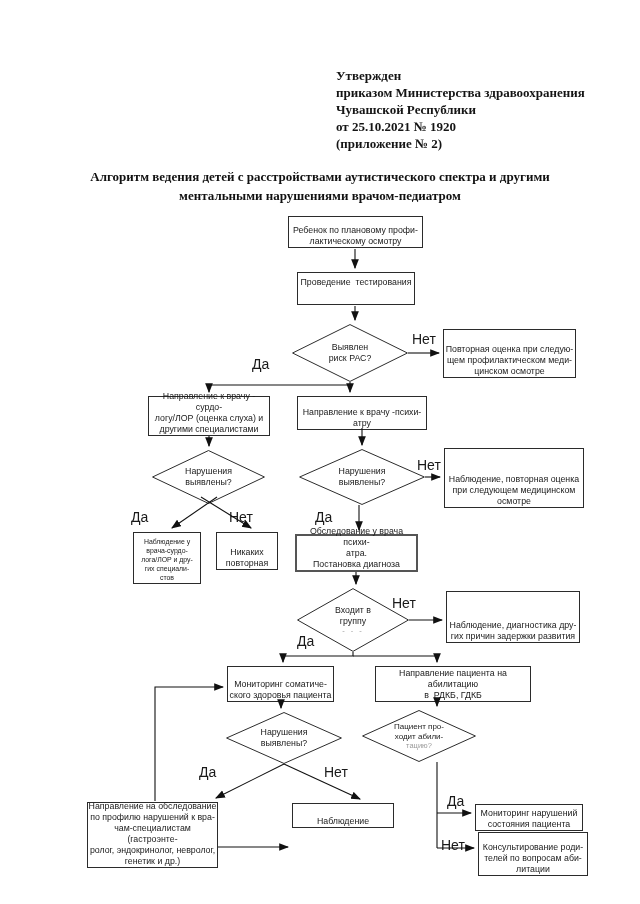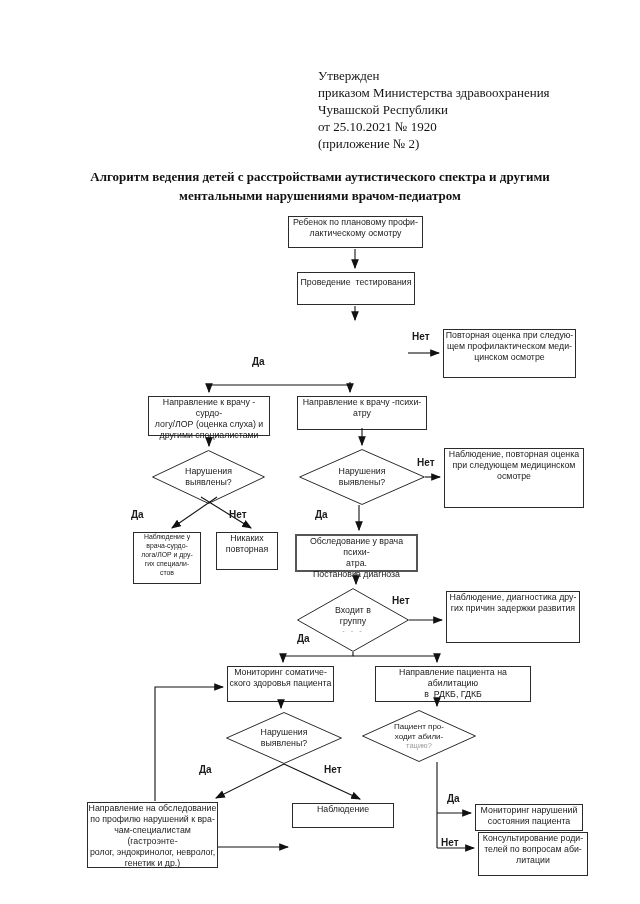--- a/index.html
+++ b/index.html
@@ -1,36 +1,36 @@
 <!DOCTYPE html>
 <html><head>
 <meta charset="utf-8">
 <style>
   html,body{margin:0;padding:0;background:#fff;}
   .page{position:relative;width:640px;height:904px;background:#ffffff;overflow:hidden;
         font-family:"Liberation Sans",sans-serif;color:#111;}
-  .hdr{position:absolute;left:318px;top:68px;font-family:"Liberation Serif",serif;
-       font-size:13px;line-height:1.3;color:#151515;}
+  .hdr{position:absolute;left:336px;top:68px;font-family:"Liberation Serif",serif;
+       font-size:13px;line-height:1.3;color:#151515;font-weight:bold;}
   .hdr div{white-space:pre;}
   .doc-title{position:absolute;left:40px;top:168px;width:560px;text-align:center;
        font-family:"Liberation Serif",serif;font-weight:bold;font-size:13px;
        line-height:1.45;white-space:pre-wrap;color:#111;}
   .box{position:absolute;border:1px solid #2b2b2b;background:#fff;display:flex;
-       align-items:flex-start;justify-content:center;box-sizing:border-box;z-index:2;}
+       align-items:flex-end;justify-content:center;box-sizing:border-box;z-index:2;}
   .box.thick{border-width:2px;border-color:#555;}
   .box.topalign{align-items:flex-start;padding-top:4px;}
   .nt{display:block;text-align:center;white-space:pre-wrap;font-size:8.8px;
       line-height:1.25;color:#1a1a1a;}
   .nt.tiny{font-size:6.9px;line-height:1.3;}
   .diamond{position:absolute;z-index:2;display:flex;align-items:center;justify-content:center;}
   .dshape{position:absolute;left:0;top:0;width:100%;height:100%;}
   .dshape polygon{fill:#fff;stroke:#2b2b2b;stroke-width:1;vector-effect:non-scaling-stroke;}
   .diamond .nt{position:relative;z-index:1;}
   .faint{display:block;color:#9a9a9a;font-size:7.5px;letter-spacing:2px;line-height:1;}
-  .elabel{position:absolute;font-size:10px;color:#1a1a1a;z-index:2;font-weight:bold;}
+  .elabel{position:absolute;font-size:14px;color:#1a1a1a;z-index:2;}
   .wires{position:absolute;left:0;top:0;z-index:3;pointer-events:none;}
 </style>
 </head>
 <body>
 
 <div class="page">
 
   <div class="hdr">
     <div>Утвержден</div>
     <div>приказом Министерства здравоохранения</div>
@@ -44,20 +44,27 @@
 
   <div class="box" style="left:288px;top:216px;width:135px;height:32px">
     <span class="nt">Ребенок по плановому профи-
 лактическому осмотру</span>
   </div>
 
   <div class="box topalign" style="left:297px;top:272px;width:118px;height:33px">
     <span class="nt">Проведение  тестирования</span>
   </div>
 
+  <div class="diamond" style="left:292px;top:324px;width:116px;height:58px">
+    <svg class="dshape" viewBox="0 0 100 50" preserveAspectRatio="none">
+        <polygon points="50,0.5 99.5,25 50,49.5 0.5,25"></polygon>
+      </svg>
+    <span class="nt">Выявлен
+риск РАС?</span>
+  </div>
 
   <div class="box" style="left:443px;top:329px;width:133px;height:49px">
     <span class="nt">Повторная оценка при следую-
 щем профилактическом меди-
 цинском осмотре</span>
   </div>
 
   <div class="box" style="left:148px;top:396px;width:122px;height:40px">
     <span class="nt">Направление к врачу - сурдо-
 логу/ЛОР (оценка слуха) и

